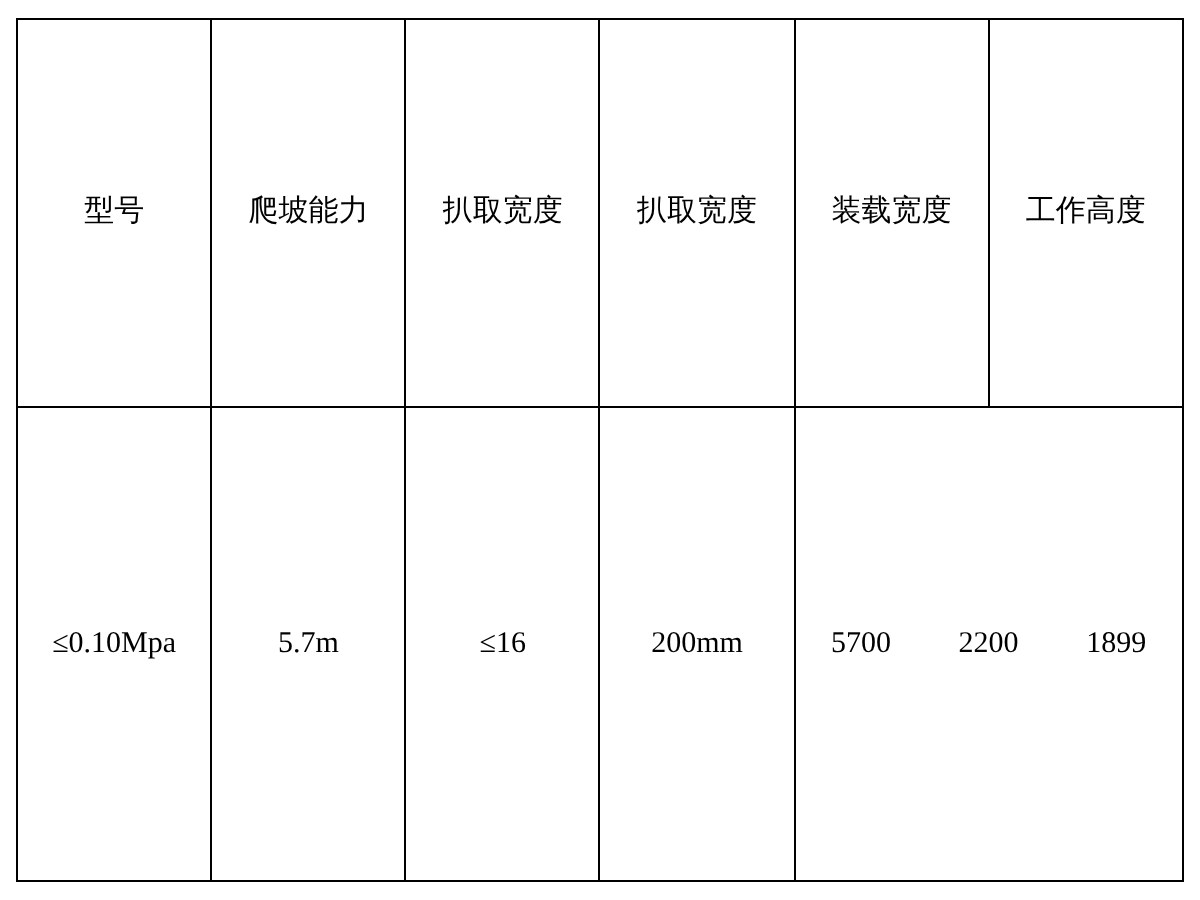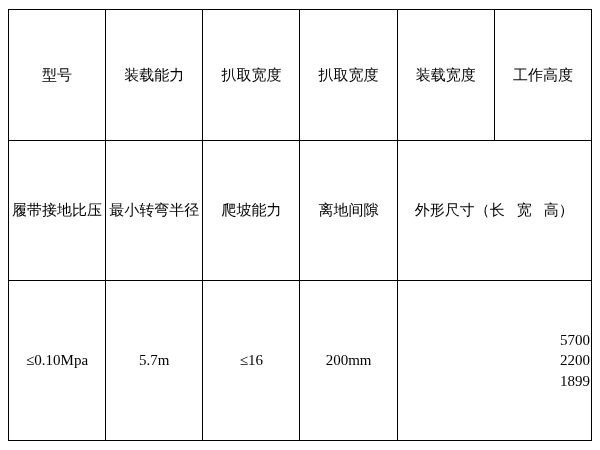--- a/index.html
+++ b/index.html
@@ -50,54 +50,44 @@
   td.model {
     font-size: 15px;
     line-height: 1.5;
   }
   td.model .line1 { display: block; letter-spacing: 1px; }
   td.model .line2 { display: block; }
 
   .dim-group {
     display: flex;
     justify-content: space-around;
-    align-items: flex-end;
+    align-items: center;
     width: 100%;
-    flex-direction: column;
   }
   .dim-group span { display: inline-block; }
 
   .head-dim {
     white-space: nowrap;
     font-size: 15px;
   }
   .head-dim .sep { display: inline-block; width: 12px; }
 </style>
 </head>
 <body>
 
 <div class="sheet">
   <table class="spec">
     <tbody>
       <tr class="r-head">
         <td>型号</td>
-        <td>装载能力</td>
+        <td>爬坡能力</td>
         <td>扒取宽度</td>
         <td>扒取宽度</td>
         <td>装载宽度</td>
         <td>工作高度</td>
-      </tr>
-      <tr class="r-head2">
-        <td>履带接地比压</td>
-        <td>最小转弯半径</td>
-        <td>爬坡能力</td>
-        <td>离地间隙</td>
-        <td colspan="2" class="head-dim">
-          <span>外形尺寸（长</span><span class="sep"></span><span>宽</span><span class="sep"></span><span>高）</span>
-        </td>
       </tr>
       <tr class="r-vals2">
         <td>≤0.10Mpa</td>
         <td>5.7m</td>
         <td>≤16</td>
         <td>200mm</td>
         <td colspan="2">
           <span class="dim-group">
             <span>5700</span>
             <span>2200</span>

